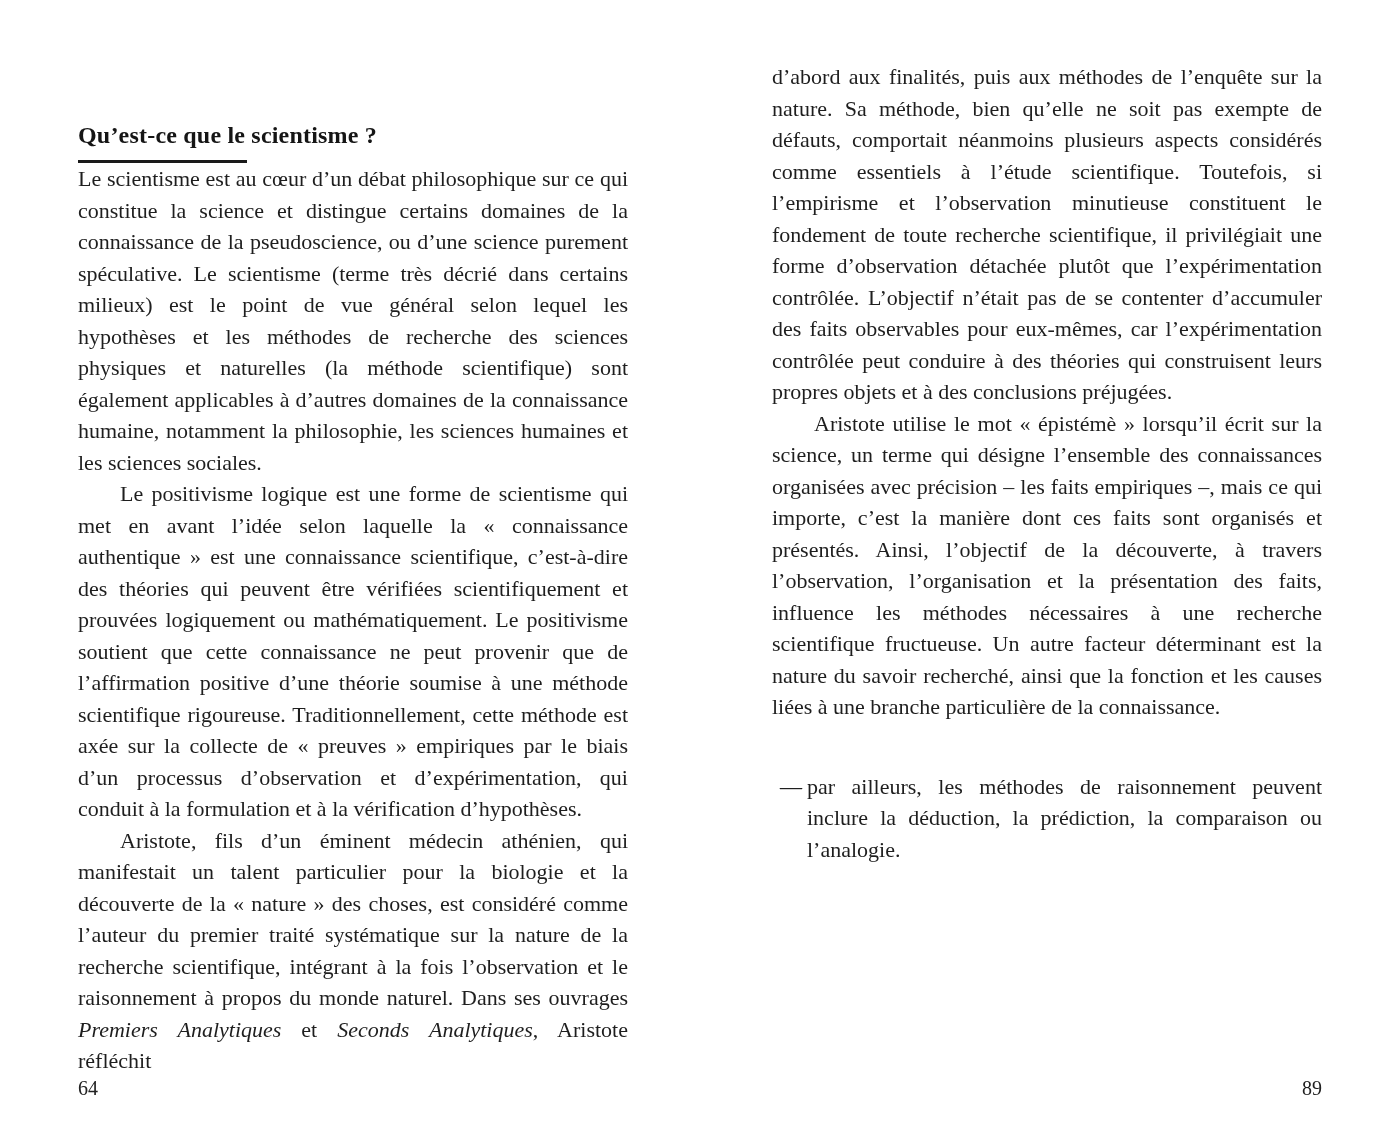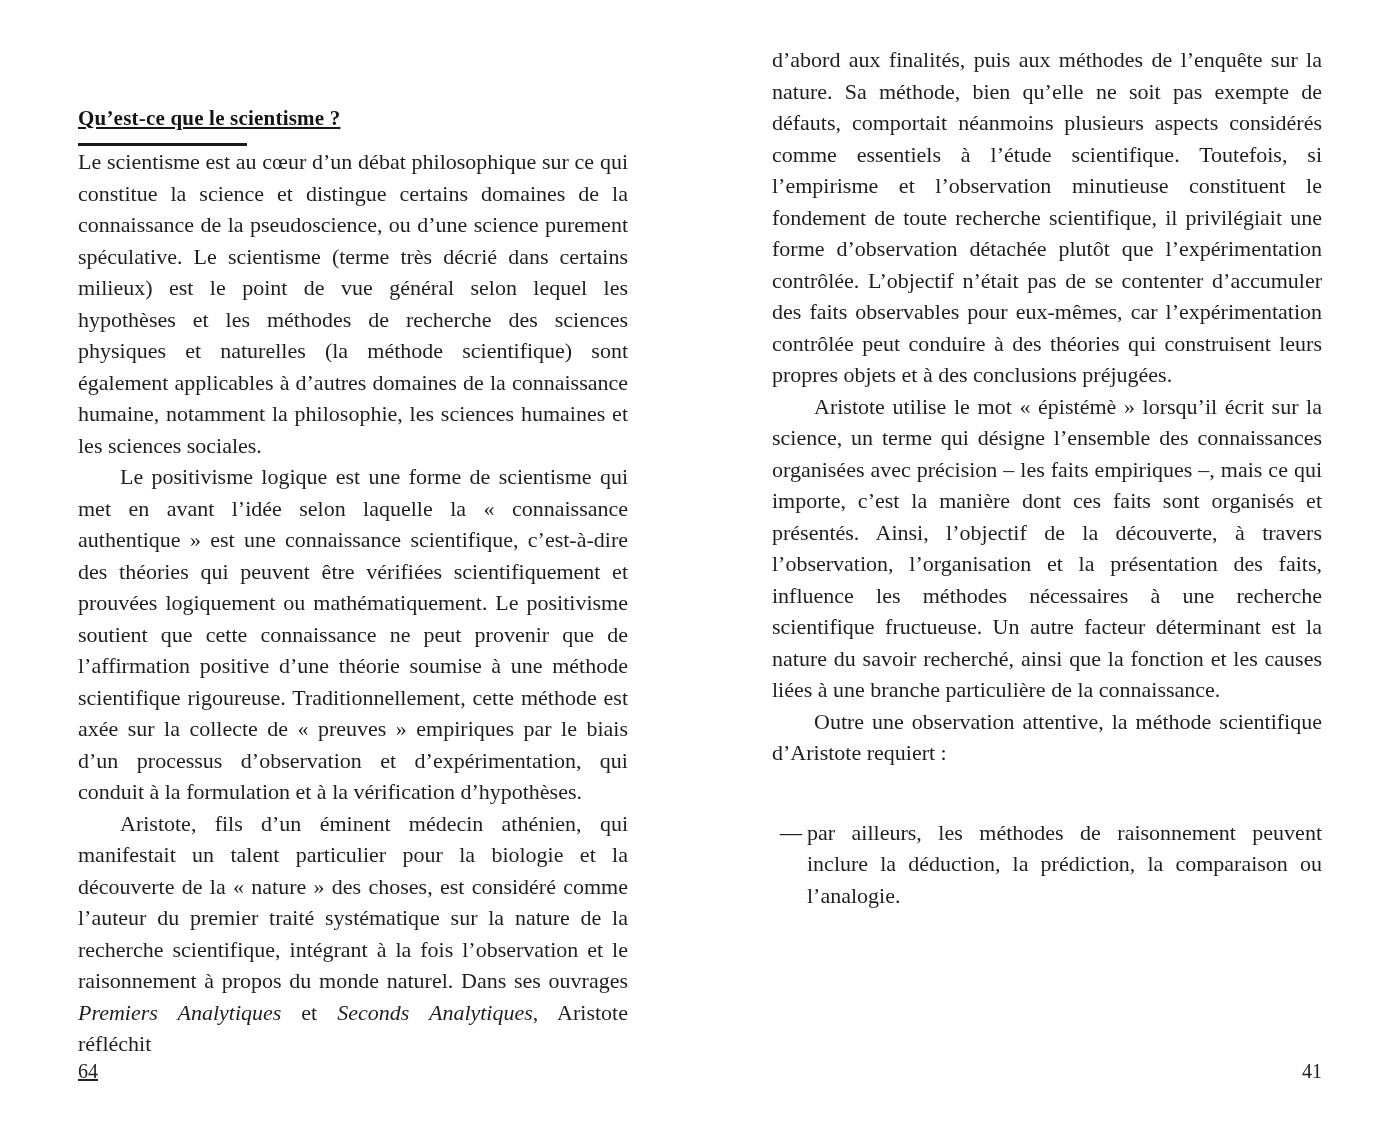--- a/index.html
+++ b/index.html
@@ -10,35 +10,34 @@
   body {
     position: relative;
     width: 1400px;
     height: 1133px;
     font-family: "Liberation Serif", "DejaVu Serif", serif;
     color: #1e1e1e;
     overflow: hidden;
   }
   .page {
     position: absolute;
-    top: 0;
+    top: 17px;
     height: 861px;
   }
   .page-left  { left: 78px;  width: 550px; }
   .page-right { left: 772px; width: 550px; }
 
   .chapter-heading {
     margin: 0;
     padding-top: 101px;
-    font-size: 21px;
+    font-size: 24px;
     line-height: 34px;
     font-weight: 700;
     color: #151515;
     letter-spacing: 0.2px;
-    text-decoration: underline;
   }
   .heading-underline {
     width: 169px;
     height: 0;
     border-bottom: 3px solid #1a1a1a;
     margin-top: 8px;
   }
 
   p.para {
     margin: 0;
@@ -76,21 +75,21 @@
     font-style: normal;
   }
 
   .page-number {
     position: absolute;
     top: 1059px;
     font-size: 20px;
     line-height: 24px;
     color: #222222;
   }
-  .page-number.pn-left  { left: 0; text-decoration: underline; }
+  .page-number.pn-left  { left: 0; }
   .page-number.pn-right { right: 0; }
 </style>
 </head>
 <body>
 
 <section class="page page-left">
   <div class="content">
     <h1 class="chapter-heading">Qu’est-ce que le scientisme ?</h1>
     <div class="heading-underline"></div>
 
@@ -102,25 +101,24 @@
   </div>
   <div class="page-number pn-left">64</div>
 </section>
 
 <section class="page page-right">
   <div class="content">
     <p class="para">d’abord aux finalités, puis aux méthodes de l’enquête sur la nature. Sa méthode, bien qu’elle ne soit pas exempte de défauts, comportait néanmoins plusieurs aspects considérés comme essentiels à l’étude scientifique. Toutefois, si l’empirisme et l’observation minutieuse constituent le fondement de toute recherche scientifique, il privilégiait une forme d’observation détachée plutôt que l’expérimentation contrôlée. L’objectif n’était pas de se contenter d’accumuler des faits observables pour eux-mêmes, car l’expérimentation contrôlée peut conduire à des théories qui construisent leurs propres objets et à des conclusions préjugées.</p>
 
     <p class="para indent">Aristote utilise le mot « épistémè » lorsqu’il écrit sur la science, un terme qui désigne l’ensemble des connaissances organisées avec précision – les faits empiriques –, mais ce qui importe, c’est la manière dont ces faits sont organisés et présentés. Ainsi, l’objectif de la découverte, à travers l’observation, l’organisation et la présentation des faits, influence les méthodes nécessaires à une recherche scientifique fructueuse. Un autre facteur déterminant est la nature du savoir recherché, ainsi que la fonction et les causes liées à une branche particulière de la connaissance.</p>
 
-    <p class="para indent">Outre une observation attentive, la méthode scientifique d’Aristote requiert :</p>
 
     <ul class="dash-list">
       <li>
         <span class="dash">—</span>
       </li>
       <li>
         <span class="dash">—</span><span>par ailleurs, les méthodes de raisonnement peuvent inclure la déduction, la prédiction, la comparaison ou l’analogie.</span>
       </li>
     </ul>
   </div>
-  <div class="page-number pn-right">41</div>
+  <div class="page-number pn-right">89</div>
 </section>
 
 </body></html>

